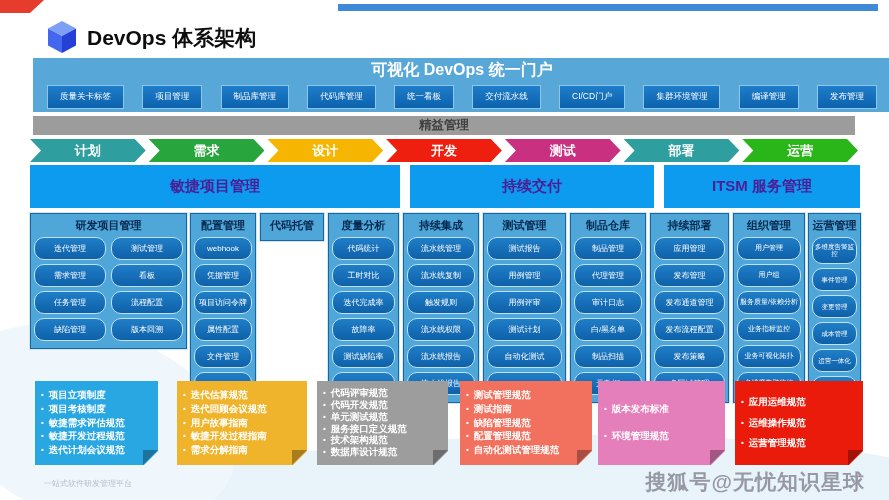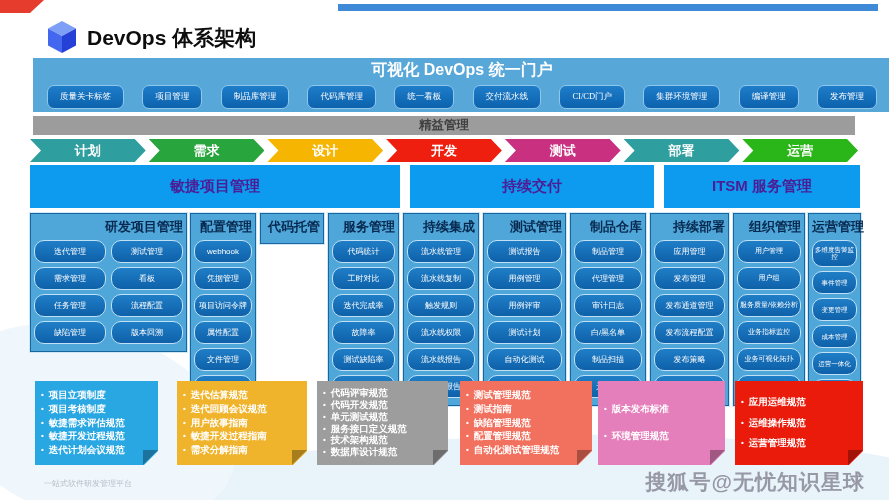--- a/index.html
+++ b/index.html
@@ -14,39 +14,39 @@
   .deco-red{position:absolute;top:0;left:0;width:44px;height:13px;background:#e63c2e;
             clip-path:polygon(0 0,100% 0,68% 100%,0 100%);}
   .deco-bar{position:absolute;top:4px;left:338px;width:540px;height:7px;background:#3e8ad8;}
   
   .logo{position:absolute;left:46px;top:20px;width:32px;height:34px;}
   .title{position:absolute;left:87px;top:24px;font-size:21px;font-weight:bold;color:#0d0d0d;}
   
   .portal{position:absolute;left:33px;top:58px;width:858px;height:54px;background:#57a7d8;}
   .portal-title{text-align:center;color:#fff;font-weight:bold;font-size:16px;padding-top:2px;}
   .portal-buttons{display:flex;justify-content:space-between;align-items:center;padding:4px 14px 0;gap:8px;}
-  .pbtn{background:linear-gradient(180deg,#1e7dc9,#0c62ad);border:1px solid #8ec6ec;border-radius:7px;
-        color:#fff;font-size:8.5px;padding:5px 12px;text-align:center;white-space:nowrap;flex:0 1 auto;font-family:Liberation Serif, serif;}
+  .pbtn{background:linear-gradient(180deg,#1e7dc9,#0c62ad);border:1px solid #8ec6ec;border-radius:0;
+        color:#fff;font-size:8.5px;padding:5px 12px;text-align:center;white-space:nowrap;flex:0 1 auto;}
   
   .lean{position:absolute;left:33px;top:116px;width:822px;height:19px;background:#9c9c9c;color:#404040;
         font-weight:bold;font-size:12.5px;text-align:center;line-height:19px;}
   
   .arrows{position:absolute;left:30px;top:139px;width:828px;height:23px;display:flex;gap:3px;}
   .arrow{flex:1;clip-path:polygon(0 0,calc(100% - 11px) 0,100% 50%,calc(100% - 11px) 100%,0 100%,11px 50%);
          color:#fff;font-weight:bold;font-size:13px;display:flex;align-items:center;justify-content:center;}
   
   .sec{position:absolute;top:165px;height:43px;background:#0d9bf0;color:#4c1d95;font-weight:bold;font-size:15px;
        display:flex;align-items:center;justify-content:center;}
   .sec1{left:30px;width:370px;}
   .sec2{left:410px;width:244px;}
   .sec3{left:664px;width:196px;}
   
   .col{position:absolute;top:213px;background:#4ea6d9;border:1px solid #18669f;
        box-shadow:0 0 0 1px #cfe7f6;padding:2px 3px 3px;box-sizing:border-box;}
-  .col-h{text-align:right;color:#07294f;font-weight:bold;font-size:13px;padding:2px 0 4px;white-space:nowrap;}
+  .col-h{text-align:center;color:#07294f;font-weight:bold;font-size:11px;padding:2px 0 4px;white-space:nowrap;}
   .chip{background:linear-gradient(180deg,#1f7ec7,#0e61a9);border:1px solid #bfe0f5;border-radius:10px;
         color:#fff;font-size:8px;text-align:center;padding:5px 1px;margin-bottom:4px;line-height:1.15;
         display:flex;align-items:center;justify-content:center;min-height:11px;}
   .grid2{display:grid;grid-template-columns:1fr 1fr;gap:0 5px;}
   #cols .col:nth-child(1){left:30px;width:157px;}
   #cols .col:nth-child(2){left:190px;width:66px;}
   #cols .col:nth-child(3){left:260px;width:64px;}
   #cols .col:nth-child(3) .chip{margin-bottom:11px;}
   #cols .col:nth-child(3) .chip:last-child{margin-bottom:4px;}
   #cols .col:nth-child(4){left:328px;width:71px;}
@@ -149,21 +149,21 @@
           <div class="chip">项目访问令牌</div>
           <div class="chip">属性配置</div>
           <div class="chip">文件管理</div>
           <div class="chip">Wiki</div>
         </div>
       </div>
       <div class="col">
         <div class="col-h">代码托管</div>
       </div>
       <div class="col">
-        <div class="col-h">服务管理</div>
+        <div class="col-h">度量分析</div>
         <div>
           <div class="chip">代码统计</div>
           <div class="chip">工时对比</div>
           <div class="chip">迭代完成率</div>
           <div class="chip">故障率</div>
           <div class="chip">测试缺陷率</div>
           <div class="chip">……</div>
         </div>
       </div>
       <div class="col">

